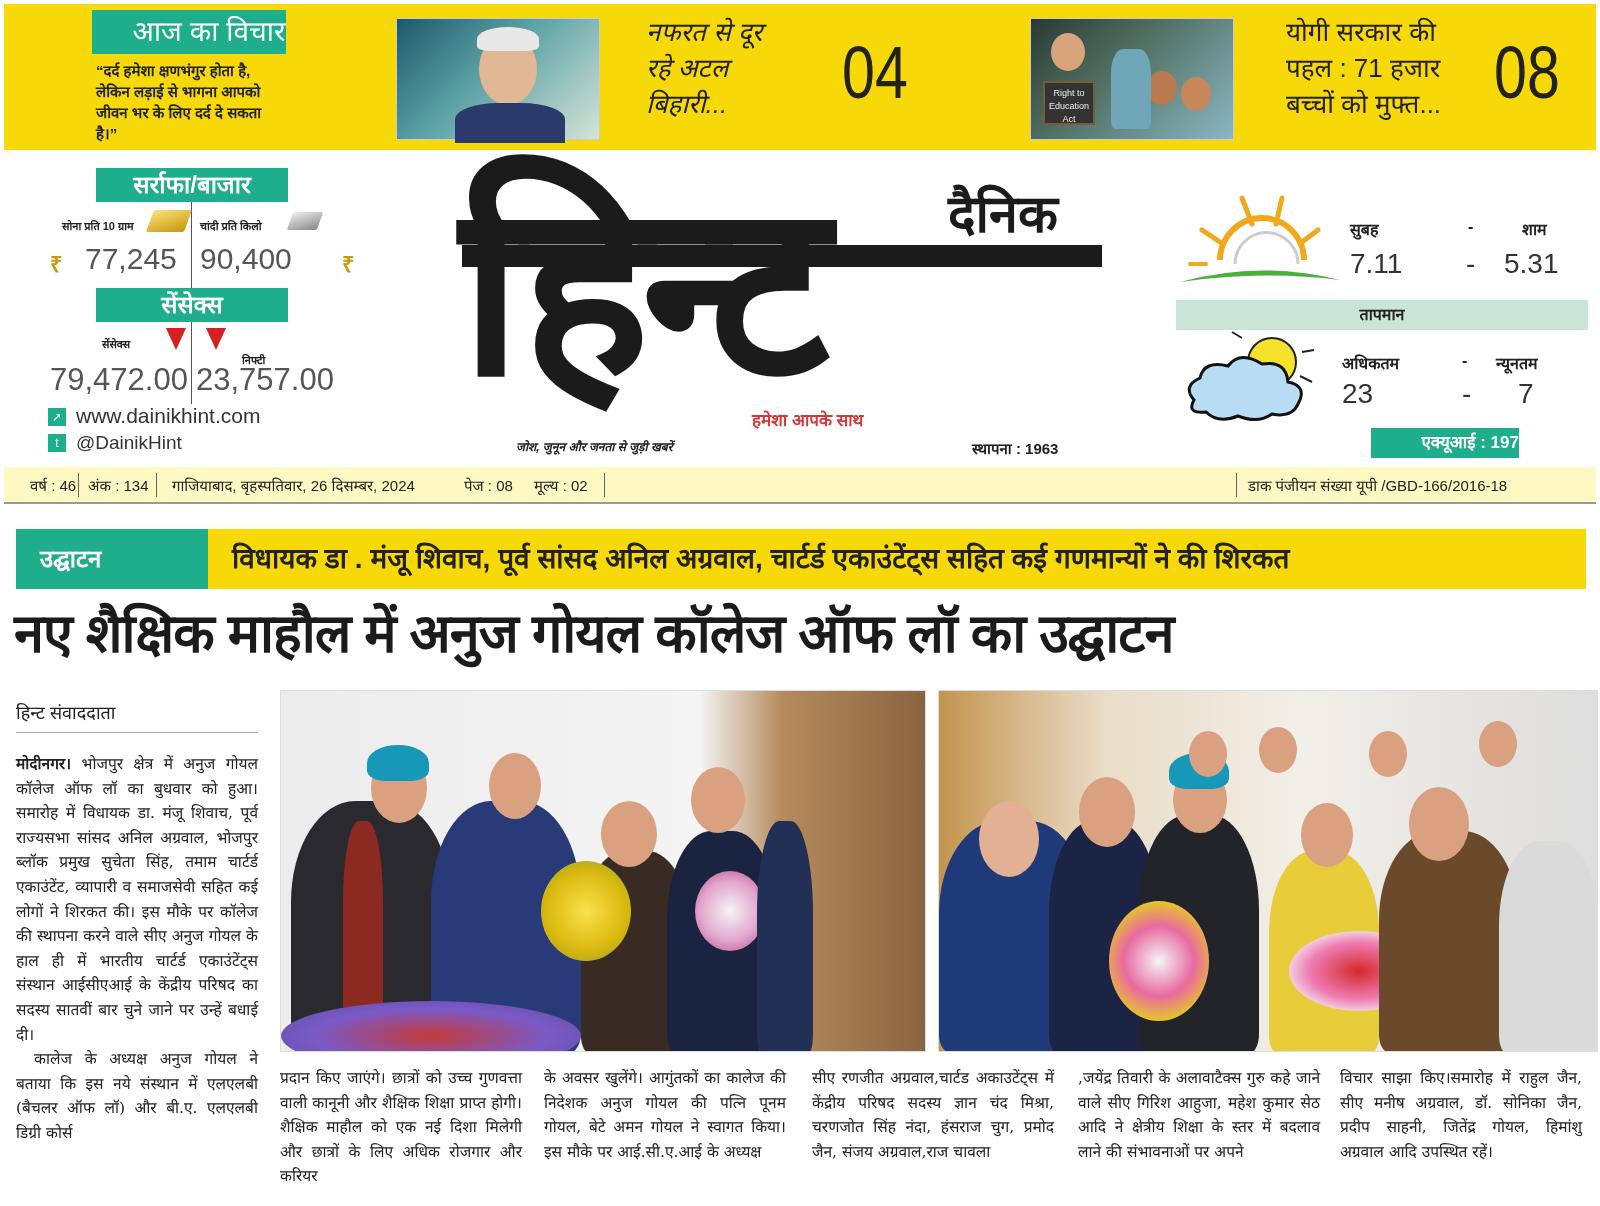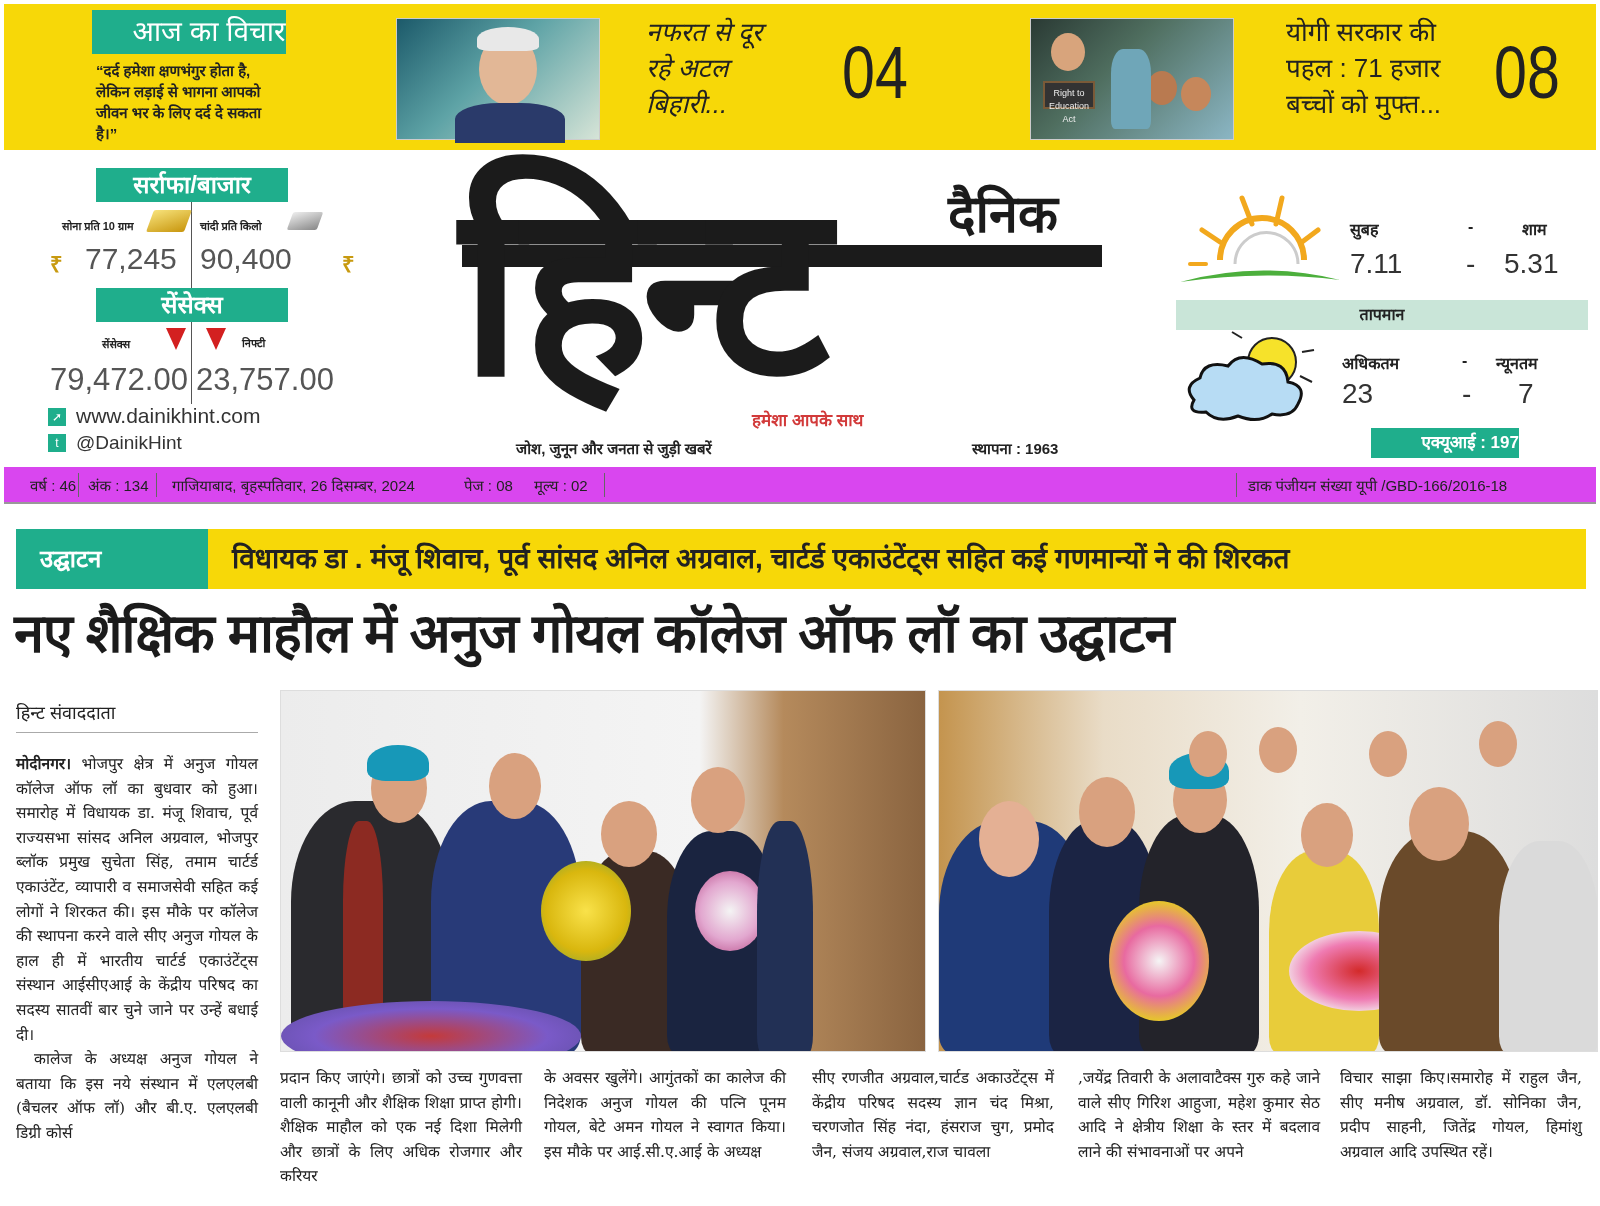--- a/index.html
+++ b/index.html
@@ -14,50 +14,50 @@
   .teaser-img { border: 1px solid #ccc; }
   .img1 { left: 396px; top: 18px; width: 204px; height: 122px; background: linear-gradient(135deg,#1c5a6a 0%,#5ea3a6 45%,#d6e4d7 100%); }
   .img2 { left: 1030px; top: 18px; width: 204px; height: 122px; background: linear-gradient(135deg,#2a3a34 0%,#4f6e5f 40%,#8bb6c4 100%); }
   .teaser-face { position:absolute; border-radius: 50%; }
   .teaser-text { font-size: 26px; line-height: 36px; color: #222; }
   .t1 { left: 646px; top: 14px; width: 140px; font-style: italic; }
   .t2 { left: 1286px; top: 14px; width: 160px; }
   .pgnum { font-size: 74px; font-family: "Liberation Sans Narrow","Liberation Sans", sans-serif; transform: scaleX(0.8); transform-origin: left; line-height: 1; }
   .n1 { left: 842px; top: 36px; }
   .n2 { left: 1494px; top: 36px; }
-  .rte-board { position:absolute; left: 12px; top: 62px; width: 52px; height: 28px; background:#333; color:#eee; font-size:9px; text-align:center; line-height:13px; padding-top:4px; border: 2px solid #7a5a38; }
+  .rte-board { position:absolute; left: 12px; top: 62px; width: 52px; height: 44px; background:#333; color:#eee; font-size:9px; text-align:center; line-height:13px; padding-top:4px; border: 2px solid #7a5a38; }
 
   
   .mkt-title { left: 96px; top: 168px; width: 192px; height: 34px; font-size: 24px; font-weight: bold; text-align: center; line-height: 34px; }
   .vline { background: #555; width: 1px; }
   .mkt-label { font-size: 11px; font-weight: bold; }
   .price { font-size: 30px; color: #555; }
   .rupee { font-size: 22px; color: #c89a10; font-weight: bold; }
   .sx-title { left: 96px; top: 288px; width: 192px; height: 34px; font-size: 24px; font-weight: bold; text-align: center; line-height: 34px; }
   .tri { width: 0; height: 0; border-left: 10px solid transparent; border-right: 10px solid transparent; border-top: 22px solid #d32020; }
   .idx { font-size: 31px; color: #555; }
   .web { font-size: 21px; color: #333; }
   .sq-icon { width: 18px; height: 18px; background: #1fae8c; color: #fff; font-size: 12px; text-align: center; line-height: 18px; }
 
   
   .logo-main { left: 460px; top: 170px; font-size: 240px; font-weight: bold; line-height: 1; font-family: "DejaVu Sans", sans-serif; letter-spacing: -8px; color: #1b1b1b; }
   .logo-bar { left: 462px; top: 245px; width: 640px; height: 22px; background: #1b1b1b; }
   .dainik { left: 948px; top: 176px; font-size: 52px; font-weight: bold; color: #1b1b1b; font-family: "DejaVu Sans", sans-serif; }
   .tagline-red { left: 752px; top: 408px; font-size: 17px; font-weight: bold; color: #d23a3a; }
-  .tagline { left: 516px; top: 438px; font-size: 15px; font-weight: bold; }
+  .tagline { left: 516px; top: 438px; font-size: 12px; font-weight: bold; font-style: italic; }
   .estd { left: 972px; top: 438px; font-size: 15px; font-weight: bold; }
 
   
   .w-label { font-size: 16px; font-weight: bold; }
   .w-val { font-size: 28px; color: #333; }
   .temp-bar { left: 1176px; top: 300px; width: 412px; height: 30px; background: #c9e5d8; font-size: 16px; font-weight: bold; text-align: center; line-height: 30px; }
   .aqi { left: 1371px; top: 428px; width: 148px; height: 30px; font-size: 17px; font-weight: bold; text-align: right; line-height: 30px; }
 
   
-  .datebar { left: 4px; top: 467px; width: 1592px; height: 37px; background: #d946ef; border-bottom: 2px solid #999; font-size: 15px; line-height: 37px; white-space: nowrap; }
+  .datebar { left: 4px; top: 467px; width: 1592px; height: 37px; background: #fef9c3; border-bottom: 2px solid #999; font-size: 15px; line-height: 37px; white-space: nowrap; }
   .datebar span { position: absolute; top: 0; }
   .sep { border-left: 1px solid #666; height: 24px; top: 6px !important; }
 
   
   .kicker-teal { left: 16px; top: 529px; width: 192px; height: 60px; font-size: 24px; font-weight: bold; line-height: 60px; padding-left: 24px; }
   .kicker-yellow { left: 208px; top: 529px; width: 1378px; height: 60px; background: #f7d808; font-size: 28px; font-weight: bold; line-height: 60px; padding-left: 24px; color: #222; }
   .headline { left: 14px; top: 596px; width: 1580px; font-size: 54px; font-weight: bold; line-height: 74px; color: #1b1b1b; letter-spacing: -1px; white-space: nowrap; }
 
   
   .byline { left: 16px; top: 700px; font-size: 18px; }
@@ -107,21 +107,21 @@
 <div class="abs rupee" style="left:50px;top:248px;">₹</div>
 <div class="abs price" style="left:85px;top:242px;">77,245</div>
 <div class="abs price" style="left:200px;top:242px;">90,400</div>
 <div class="abs rupee" style="left:342px;top:248px;">₹</div>
 
 <div class="abs teal sx-title">सेंसेक्स</div>
 <div class="abs vline" style="left:191px;top:322px;height:82px;"></div>
 <div class="abs mkt-label" style="left:102px;top:336px;">सेंसेक्स</div>
 <div class="abs tri" style="left:166px;top:328px;"></div>
 <div class="abs tri" style="left:206px;top:328px;"></div>
-<div class="abs mkt-label" style="left:242px;top:335px;">निफ्टी</div>
+<div class="abs mkt-label" style="left:242px;top:352px;">निफ्टी</div>
 <div class="abs idx" style="left:50px;top:362px;">79,472.00</div>
 <div class="abs idx" style="left:196px;top:362px;">23,757.00</div>
 
 <div class="abs sq-icon" style="left:48px;top:408px;">➚</div>
 <div class="abs web" style="left:76px;top:404px;">www.dainikhint.com</div>
 <div class="abs sq-icon" style="left:48px;top:434px;">t</div>
 <div class="abs web" style="left:76px;top:432px;font-size:19px;">@DainikHint</div>
 
 <div class="abs logo-bar"></div>
 <div class="abs logo-main">हिन्ट</div>

